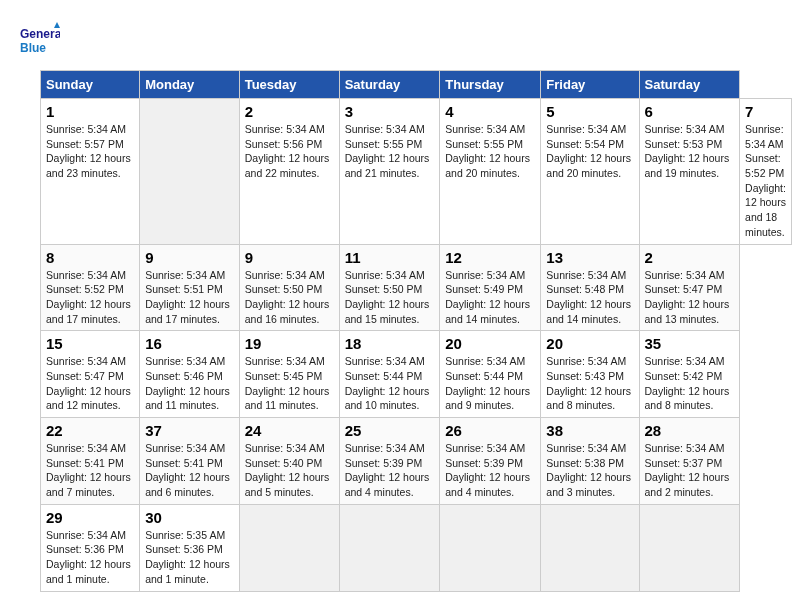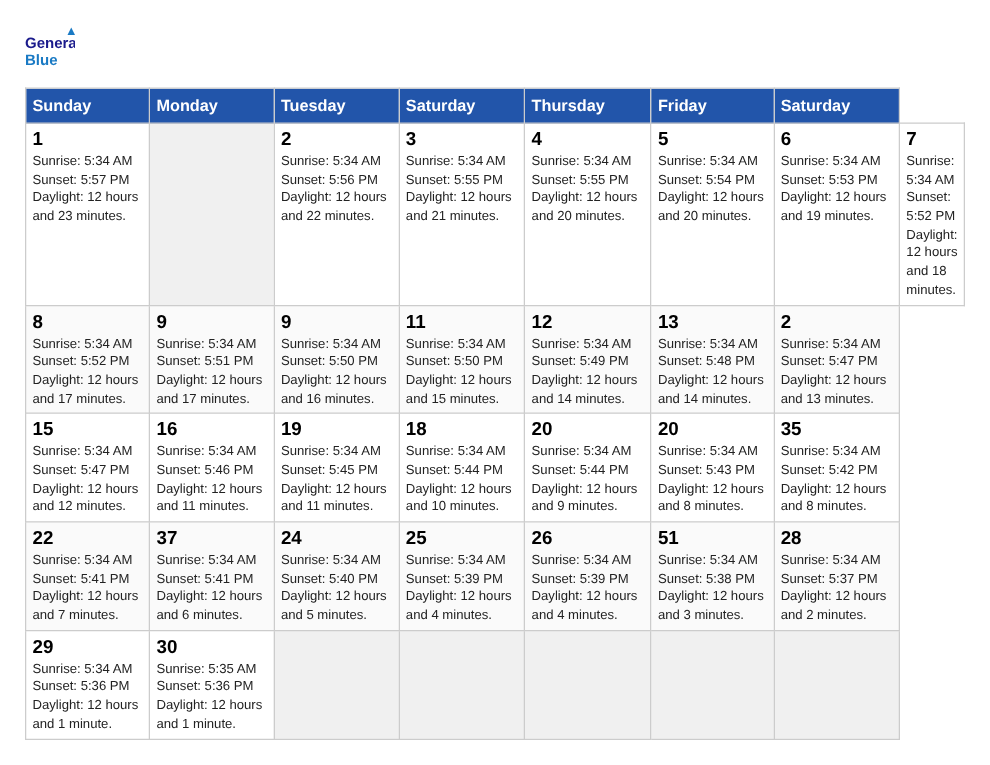--- a/index.html
+++ b/index.html
@@ -37,20 +37,21 @@
       color: #333;
     }
     .location-title {
       font-size: 15px;
       color: #555;
     }
     table {
       width: 100%;
       border-collapse: collapse;
       font-size: 11px;
+      margin-left: 20px;
     }
     th {
       background-color: #2255aa;
       color: #fff;
       text-align: left;
       padding: 6px 5px;
       font-size: 13px;
       border: 1px solid #ccc;
     }
     td {
@@ -215,21 +216,21 @@
         </td>
         <td>
           <span class="day-num">25</span>
 <div class="day-info">Sunrise: 5:34 AM<br>Sunset: 5:39 PM<br>Daylight: 12 hours and 4 minutes.</div>
         </td>
         <td>
           <span class="day-num">26</span>
 <div class="day-info">Sunrise: 5:34 AM<br>Sunset: 5:39 PM<br>Daylight: 12 hours and 4 minutes.</div>
         </td>
         <td>
-          <span class="day-num">51</span>
+          <span class="day-num">38</span>
 <div class="day-info">Sunrise: 5:34 AM<br>Sunset: 5:38 PM<br>Daylight: 12 hours and 3 minutes.</div>
         </td>
         <td>
           <span class="day-num">28</span>
 <div class="day-info">Sunrise: 5:34 AM<br>Sunset: 5:37 PM<br>Daylight: 12 hours and 2 minutes.</div>
         </td>
       </tr>
       <tr>
         <td>
           <span class="day-num">29</span>

